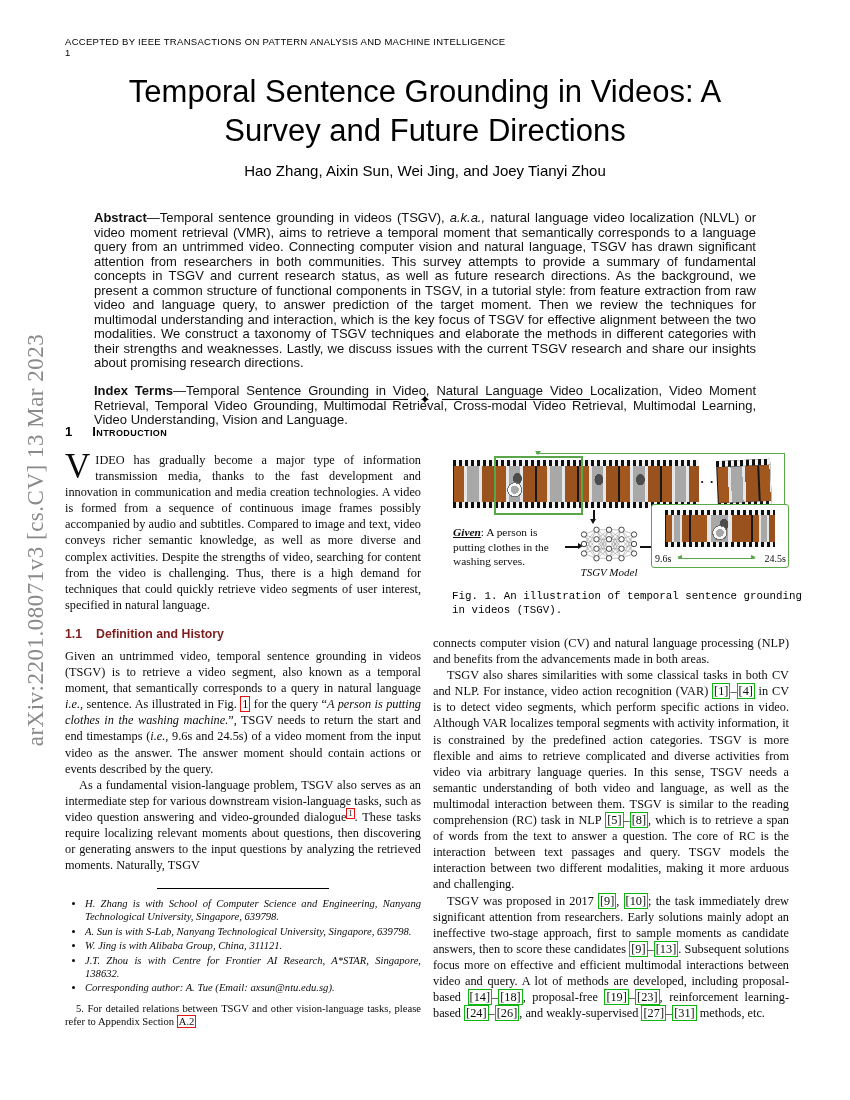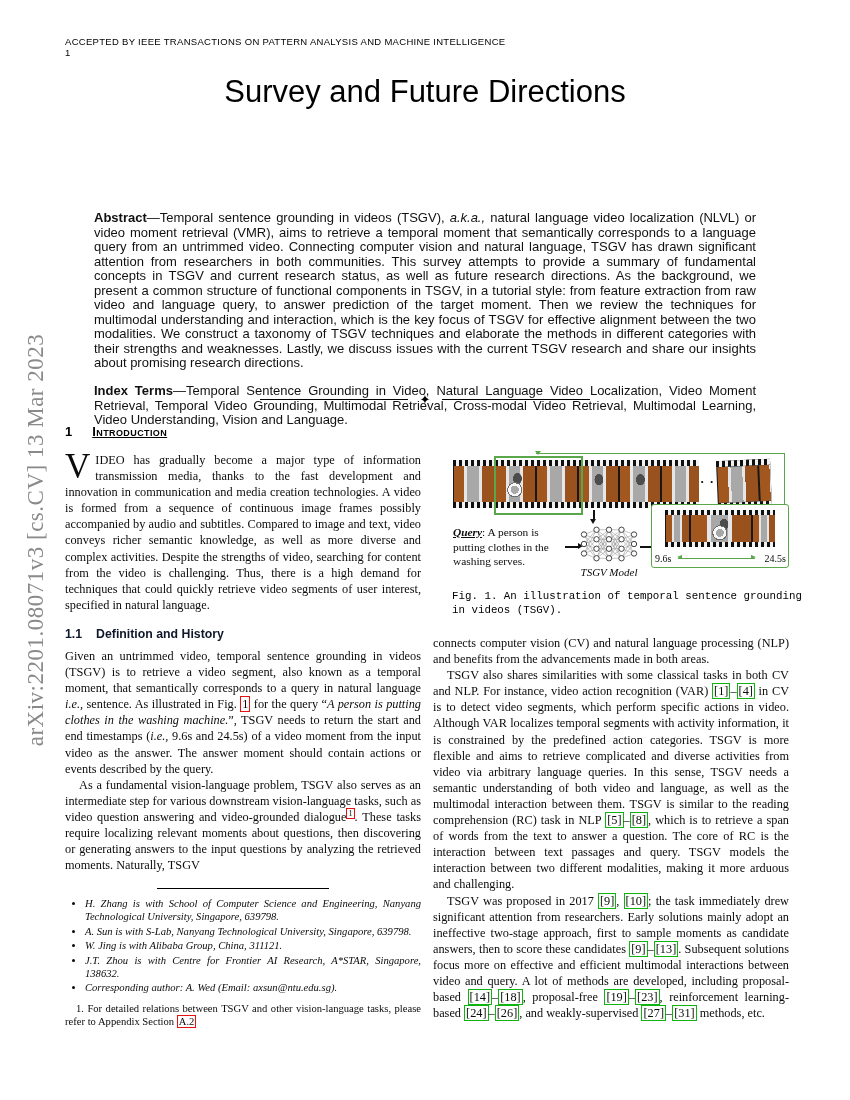--- a/index.html
+++ b/index.html
@@ -35,22 +35,22 @@
   .diamond{font-size:13px;line-height:13px;padding:0 12px;color:#000;}
 
   
   .col{position:absolute;width:356px;}
   .col.left{left:65px;top:424px;}
   .col.right{left:433px;top:635px;}
   .body{margin:0;font-size:12.3px;line-height:16.1px;text-align:justify;}
   .body.indent{text-indent:14px;}
   h2.sec{margin:0 0 13px 0;font-family:"Liberation Sans",sans-serif;font-size:13px;font-weight:bold;color:#000;}
   h2.sec .secnum{margin-right:20px;}
-  h2.sec .sectitle{font-variant:small-caps;letter-spacing:0.4px;text-decoration:underline;}
-  h3.subsec{margin:14px 0 7px 0;font-family:"Liberation Sans",sans-serif;font-size:12.3px;font-weight:bold;color:#0f172a;}
+  h2.sec .sectitle{font-variant:small-caps;letter-spacing:0.4px;}
+  h3.subsec{margin:14px 0 7px 0;font-family:"Liberation Sans",sans-serif;font-size:12.3px;font-weight:bold;color:#7f1d1d;}
   h3.subsec .secnum2{margin-right:14px;}
   .dropcap{float:left;font-size:35px;line-height:28px;padding:1px 5px 0 0;}
 
   
   .seg-i{font-style:italic;}
   .seg-red{border:1px solid #e51212;padding:0 1px;}
   .seg-green{border:1px solid #10b410;padding:0 1px;}
   .seg-redsup{border:1px solid #e51212;vertical-align:super;font-size:68%;line-height:0;padding:0 1px;}
 
   
@@ -119,23 +119,25 @@
 <div class="page">
 
   <div class="watermark">arXiv:2201.08071v3  [cs.CV]  13 Mar 2023</div>
 
   <div class="hdr">
     <span>ACCEPTED BY IEEE TRANSACTIONS ON PATTERN ANALYSIS AND MACHINE INTELLIGENCE</span>
     <span>1</span>
   </div>
 
   <div class="title">
+    <div>Temporal Sentence Grounding in Videos: A</div>
     <div>Survey and Future Directions</div>
   </div>
 
+  <div class="authors">Hao Zhang, Aixin Sun, Wei Jing, and Joey Tianyi Zhou</div>
 
   <div class="abswrap">
     <p><b>Abstract</b><span><span>—Temporal sentence grounding in videos (TSGV), </span><span class="seg-i">a.k.a.,</span><span> natural language video localization (NLVL) or video moment retrieval (VMR), aims to retrieve a temporal moment that semantically corresponds to a language query from an untrimmed video. Connecting computer vision and natural language, TSGV has drawn significant attention from researchers in both communities. This survey attempts to provide a summary of fundamental concepts in TSGV and current research status, as well as future research directions. As the background, we present a common structure of functional components in TSGV, in a tutorial style: from feature extraction from raw video and language query, to answer prediction of the target moment. Then we review the techniques for multimodal understanding and interaction, which is the key focus of TSGV for effective alignment between the two modalities. We construct a taxonomy of TSGV techniques and elaborate the methods in different categories with their strengths and weaknesses. Lastly, we discuss issues with the current TSGV research and share our insights about promising research directions.</span></span></p>
     <p class="idx"><b>Index Terms</b><span>—Temporal Sentence Grounding in Video, Natural Language Video Localization, Video Moment Retrieval, Temporal Video Grounding, Multimodal Retrieval, Cross-modal Video Retrieval, Multimodal Learning, Video Understanding, Vision and Language.</span></p>
   </div>
 
   <div class="divider">
     <span class="dline"></span>
     <span class="diamond">✦</span>
     <span class="dline"></span>
@@ -149,23 +151,23 @@
     <p class="body indent"><span>As a fundamental vision-language problem, TSGV also serves as an intermediate step for various downstream vision-language tasks, such as video question answering and video-grounded dialogue</span><span class="seg-redsup">1</span><span>. These tasks require localizing relevant moments about questions, then discovering or generating answers to the input questions by analyzing the retrieved moments. Naturally, TSGV</span></p>
   </div>
 
   <div class="fnblock">
     <div class="fnrule"></div>
     <ul>
       <li>H. Zhang is with School of Computer Science and Engineering, Nanyang Technological University, Singapore, 639798.</li>
       <li>A. Sun is with S-Lab, Nanyang Technological University, Singapore, 639798.</li>
       <li>W. Jing is with Alibaba Group, China, 311121.</li>
       <li>J.T. Zhou is with Centre for Frontier AI Research, A*STAR, Singapore, 138632.</li>
-      <li>Corresponding author: A. Wed (Email: axsun@ntu.edu.sg).</li>
+      <li>Corresponding author: A. Tue (Email: axsun@ntu.edu.sg).</li>
     </ul>
-    <p class="fnote"><span>1. For detailed relations between TSGV and other vision-language tasks, please refer to Appendix Section </span><span class="seg-red">A.2</span></p>
+    <p class="fnote"><span>5. For detailed relations between TSGV and other vision-language tasks, please refer to Appendix Section </span><span class="seg-red">A.2</span></p>
   </div>
 
   <div class="figure">
     <div class="hline"></div>
     <div class="vline"></div>
 
     <div class="strip main">
       <div class="sprk"></div>
       <div class="frames">
         <div class="frame"></div>
@@ -183,21 +185,21 @@
     <div class="strip end">
       <div class="sprk"></div>
       <div class="frames">
           <div class="frame"></div>
           <div class="frame"></div>
         </div>
       <div class="sprk"></div>
     </div>
     <div class="varrow"></div>
 
-    <div class="qtext"><span class="qlabel">Query</span><span>: A person is putting clothes in the washing serves.</span></div>
+    <div class="qtext"><span class="qlabel">Given</span><span>: A person is putting clothes in the washing serves.</span></div>
     <div class="harrow a1"></div>
     <svg class="nn" id="nn-svg" viewBox="0 0 60 44">
         <line x1="5" y1="12.5" x2="17.5" y2="7.75"></line>
         <line x1="5" y1="12.5" x2="17.5" y2="17.25"></line>
         <line x1="5" y1="12.5" x2="17.5" y2="26.75"></line>
         <line x1="5" y1="12.5" x2="17.5" y2="36.25"></line>
         <line x1="5" y1="22" x2="17.5" y2="7.75"></line>
         <line x1="5" y1="22" x2="17.5" y2="17.25"></line>
         <line x1="5" y1="22" x2="17.5" y2="26.75"></line>
         <line x1="5" y1="22" x2="17.5" y2="36.25"></line>

